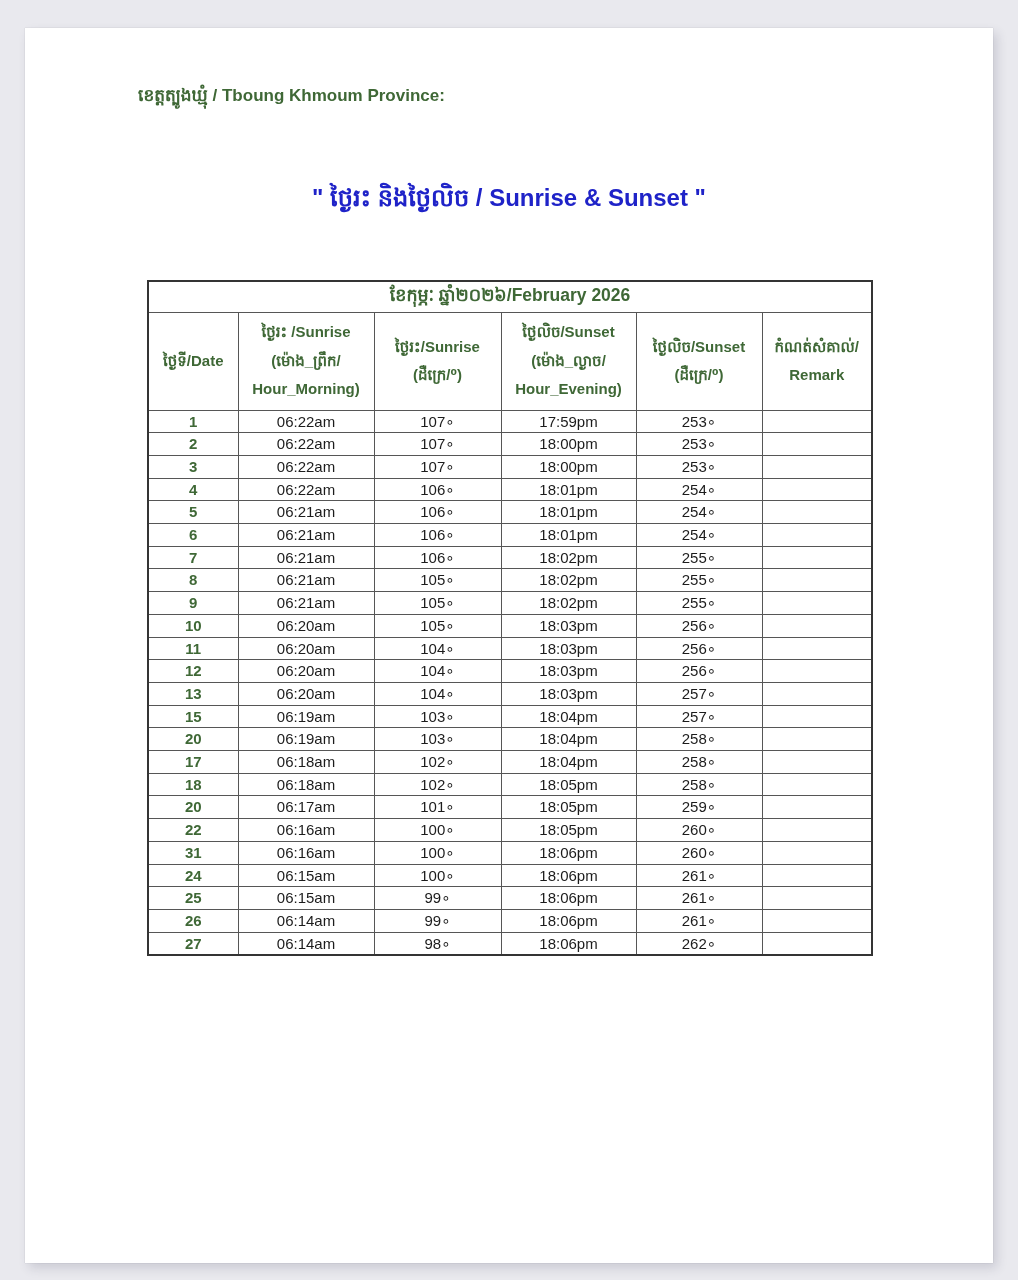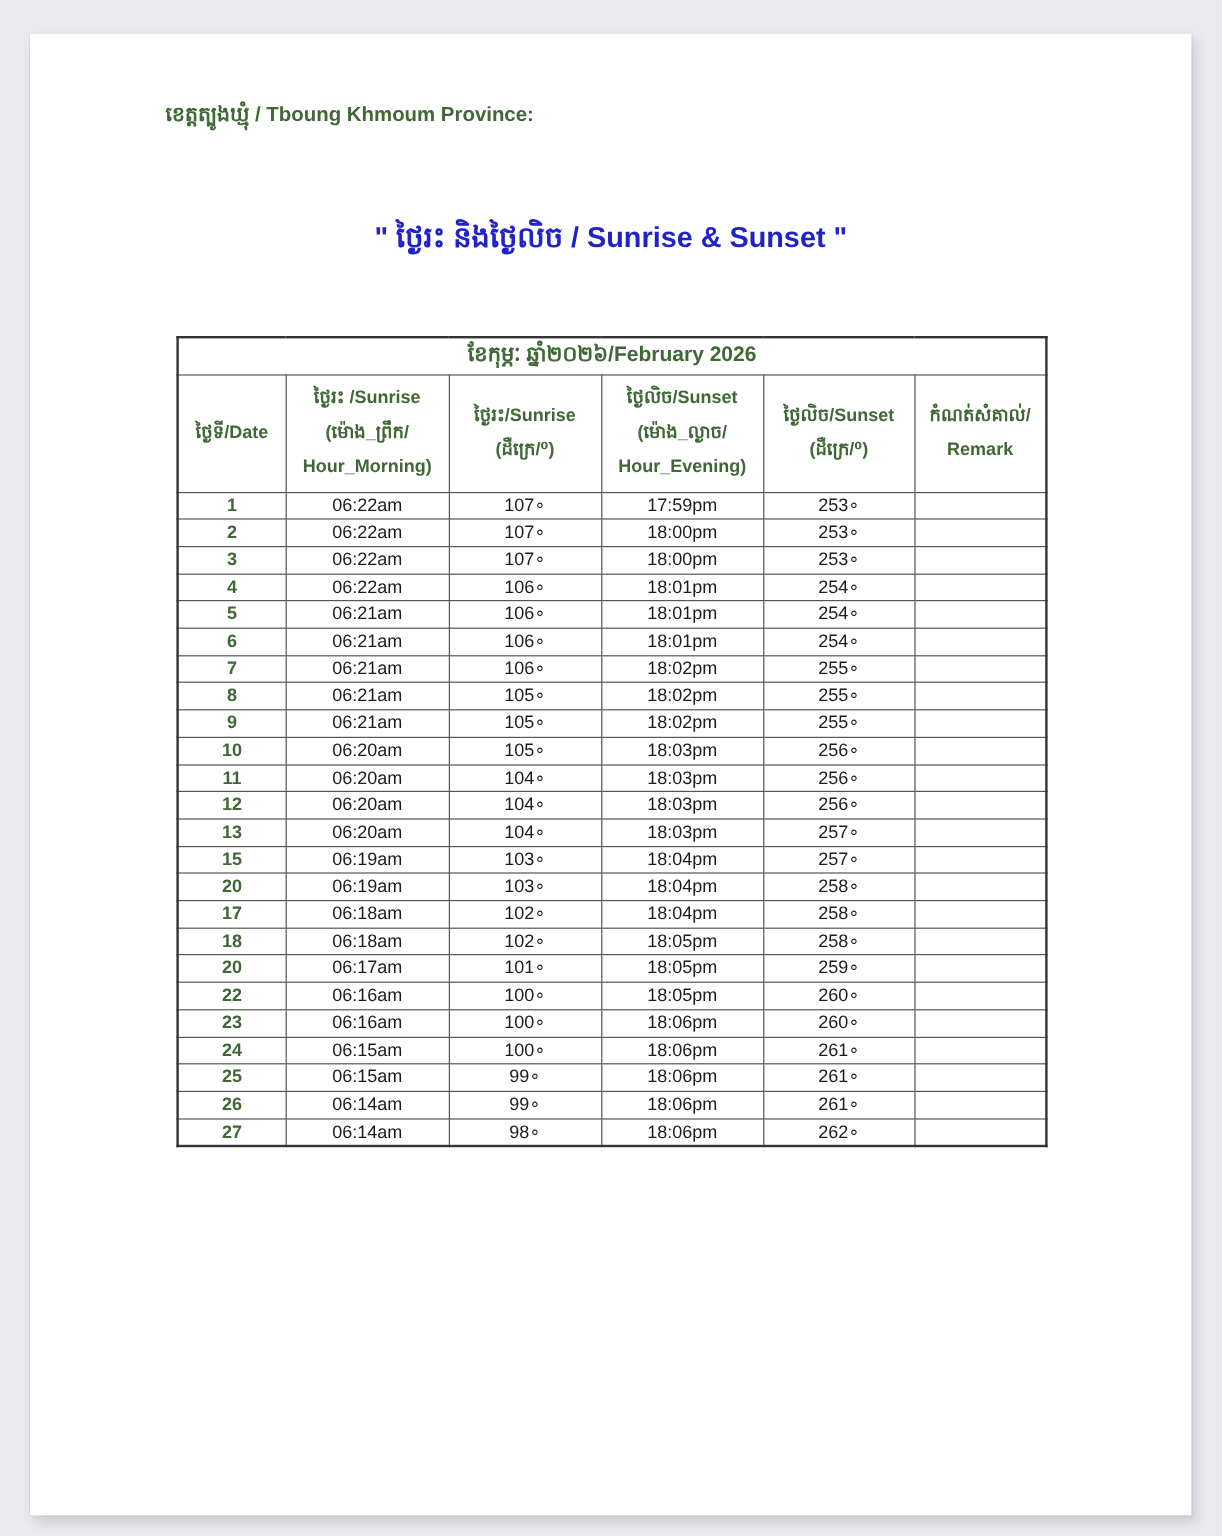--- a/index.html
+++ b/index.html
@@ -265,21 +265,21 @@
           </tr>
           <tr>
             <td class="c-date">22</td>
             <td class="c-sunrise-time">06:16am</td>
             <td class="c-sunrise-deg">100∘</td>
             <td class="c-sunset-time">18:05pm</td>
             <td class="c-sunset-deg">260∘</td>
             <td class="c-remark"></td>
           </tr>
           <tr>
-            <td class="c-date">23</td>
+            <td class="c-date">31</td>
             <td class="c-sunrise-time">06:16am</td>
             <td class="c-sunrise-deg">100∘</td>
             <td class="c-sunset-time">18:06pm</td>
             <td class="c-sunset-deg">260∘</td>
             <td class="c-remark"></td>
           </tr>
           <tr>
             <td class="c-date">24</td>
             <td class="c-sunrise-time">06:15am</td>
             <td class="c-sunrise-deg">100∘</td>

